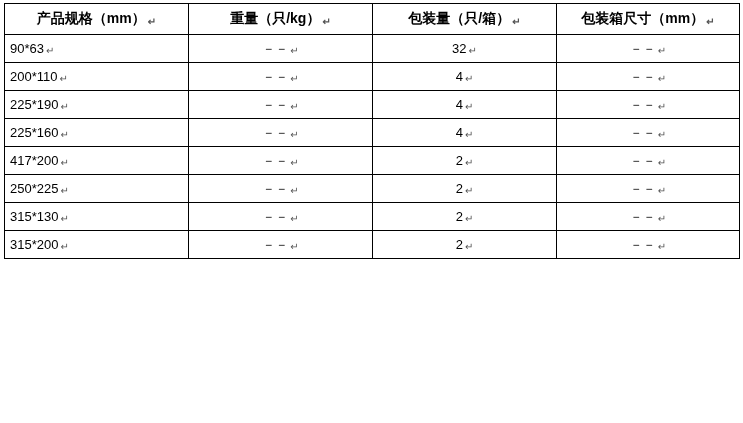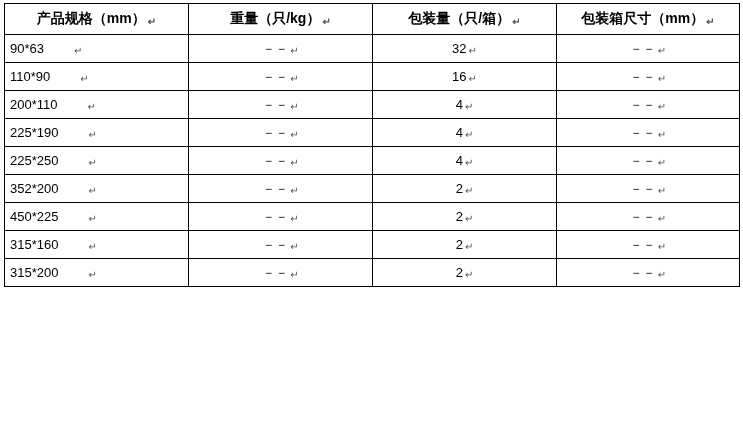--- a/index.html
+++ b/index.html
@@ -49,21 +49,20 @@
   }
   .cell-inner {
     display: flex;
     align-items: center;
     height: 100%;
     white-space: nowrap;
   }
   .cell-left {
     justify-content: flex-start;
     padding-left: 5px;
-    gap: 28px;
   }
   .cell-center {
     justify-content: center;
     text-align: right;
   }
   .pilcrow {
     font-size: 10px;
     color: #555555;
     margin-left: 2px;
     transform: translateY(2px);
@@ -139,46 +138,20 @@
           <td>
             <div class="cell-inner cell-center">
               <span class="dashes">－－</span>
               <span class="pilcrow">↵</span>
             </div>
           </td>
         </tr>
         <tr>
           <td>
             <div class="cell-inner cell-left">
-              <span>110*90</span>
-              <span class="pilcrow">↵</span>
-            </div>
-          </td>
-          <td>
-            <div class="cell-inner cell-center">
-              <span class="dashes">－－</span>
-              <span class="pilcrow">↵</span>
-            </div>
-          </td>
-          <td>
-            <div class="cell-inner cell-center">
-              <span>16</span>
-              <span class="pilcrow">↵</span>
-            </div>
-          </td>
-          <td>
-            <div class="cell-inner cell-center">
-              <span class="dashes">－－</span>
-              <span class="pilcrow">↵</span>
-            </div>
-          </td>
-        </tr>
-        <tr>
-          <td>
-            <div class="cell-inner cell-left">
               <span>200*110</span>
               <span class="pilcrow">↵</span>
             </div>
           </td>
           <td>
             <div class="cell-inner cell-center">
               <span class="dashes">－－</span>
               <span class="pilcrow">↵</span>
             </div>
           </td>
@@ -217,21 +190,21 @@
           <td>
             <div class="cell-inner cell-center">
               <span class="dashes">－－</span>
               <span class="pilcrow">↵</span>
             </div>
           </td>
         </tr>
         <tr>
           <td>
             <div class="cell-inner cell-left">
-              <span>225*250</span>
+              <span>225*160</span>
               <span class="pilcrow">↵</span>
             </div>
           </td>
           <td>
             <div class="cell-inner cell-center">
               <span class="dashes">－－</span>
               <span class="pilcrow">↵</span>
             </div>
           </td>
           <td>
@@ -243,21 +216,21 @@
           <td>
             <div class="cell-inner cell-center">
               <span class="dashes">－－</span>
               <span class="pilcrow">↵</span>
             </div>
           </td>
         </tr>
         <tr>
           <td>
             <div class="cell-inner cell-left">
-              <span>352*200</span>
+              <span>417*200</span>
               <span class="pilcrow">↵</span>
             </div>
           </td>
           <td>
             <div class="cell-inner cell-center">
               <span class="dashes">－－</span>
               <span class="pilcrow">↵</span>
             </div>
           </td>
           <td>
@@ -269,21 +242,21 @@
           <td>
             <div class="cell-inner cell-center">
               <span class="dashes">－－</span>
               <span class="pilcrow">↵</span>
             </div>
           </td>
         </tr>
         <tr>
           <td>
             <div class="cell-inner cell-left">
-              <span>450*225</span>
+              <span>250*225</span>
               <span class="pilcrow">↵</span>
             </div>
           </td>
           <td>
             <div class="cell-inner cell-center">
               <span class="dashes">－－</span>
               <span class="pilcrow">↵</span>
             </div>
           </td>
           <td>
@@ -295,21 +268,21 @@
           <td>
             <div class="cell-inner cell-center">
               <span class="dashes">－－</span>
               <span class="pilcrow">↵</span>
             </div>
           </td>
         </tr>
         <tr>
           <td>
             <div class="cell-inner cell-left">
-              <span>315*160</span>
+              <span>315*130</span>
               <span class="pilcrow">↵</span>
             </div>
           </td>
           <td>
             <div class="cell-inner cell-center">
               <span class="dashes">－－</span>
               <span class="pilcrow">↵</span>
             </div>
           </td>
           <td>

